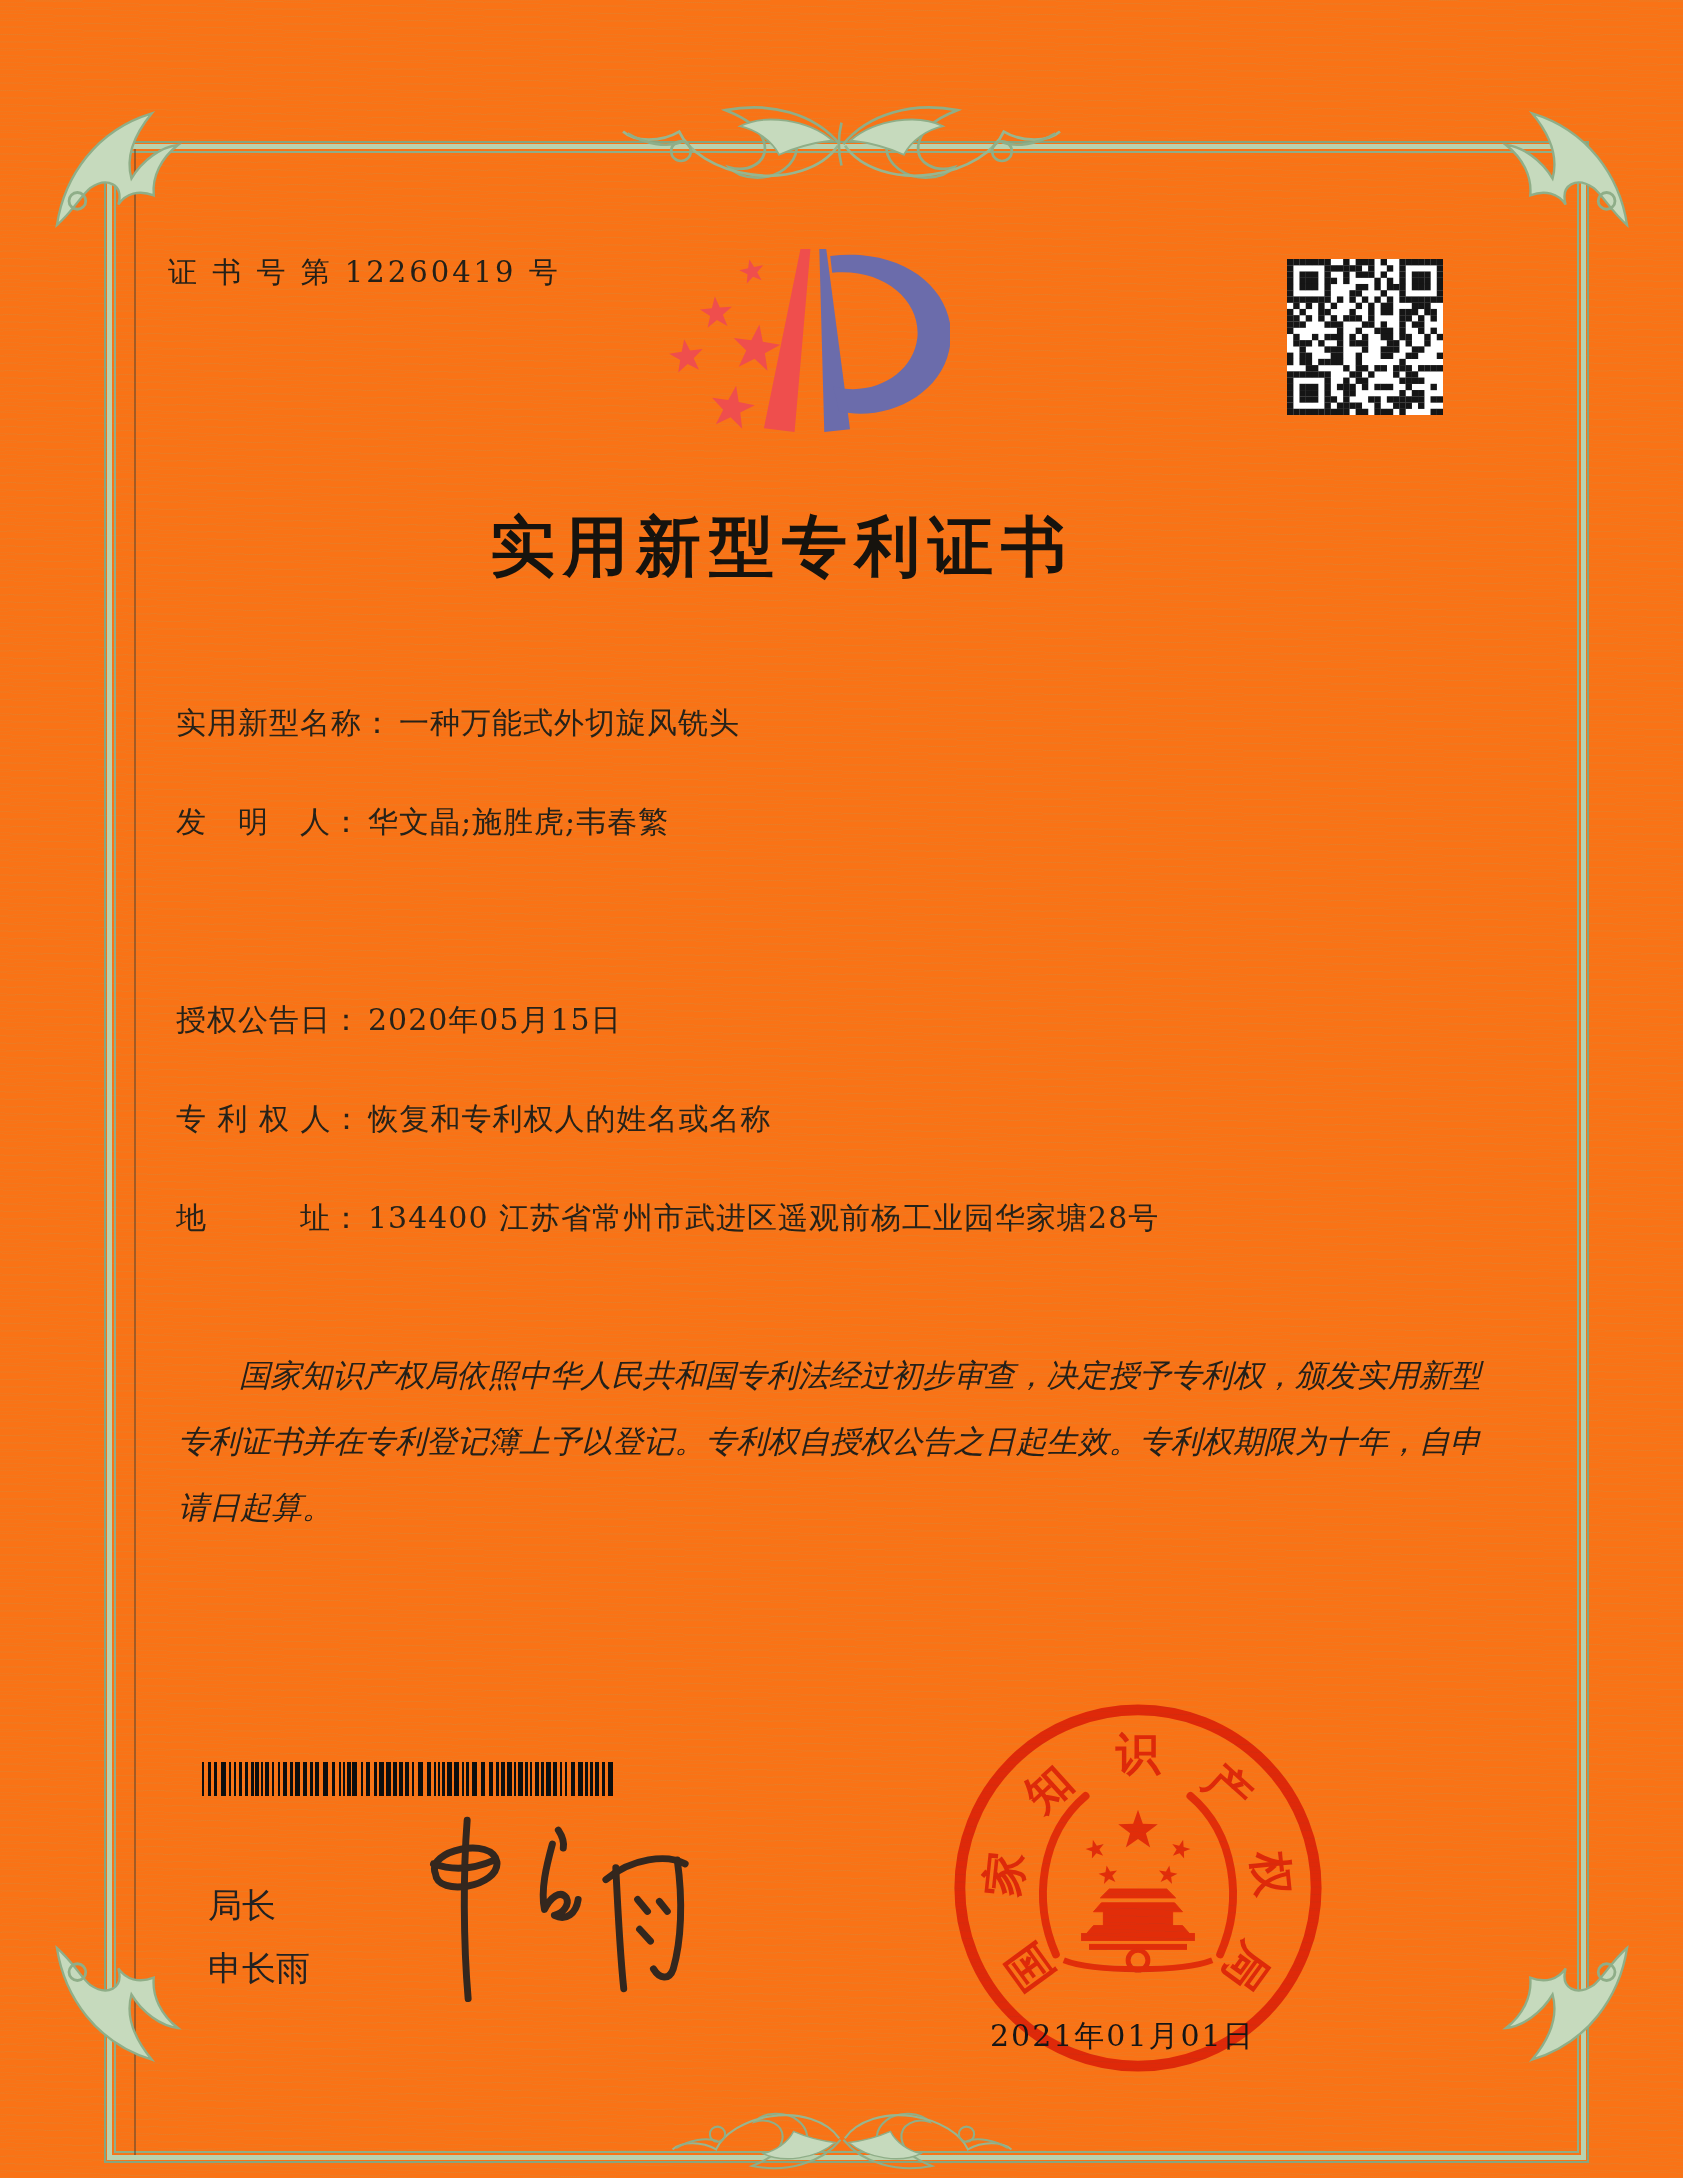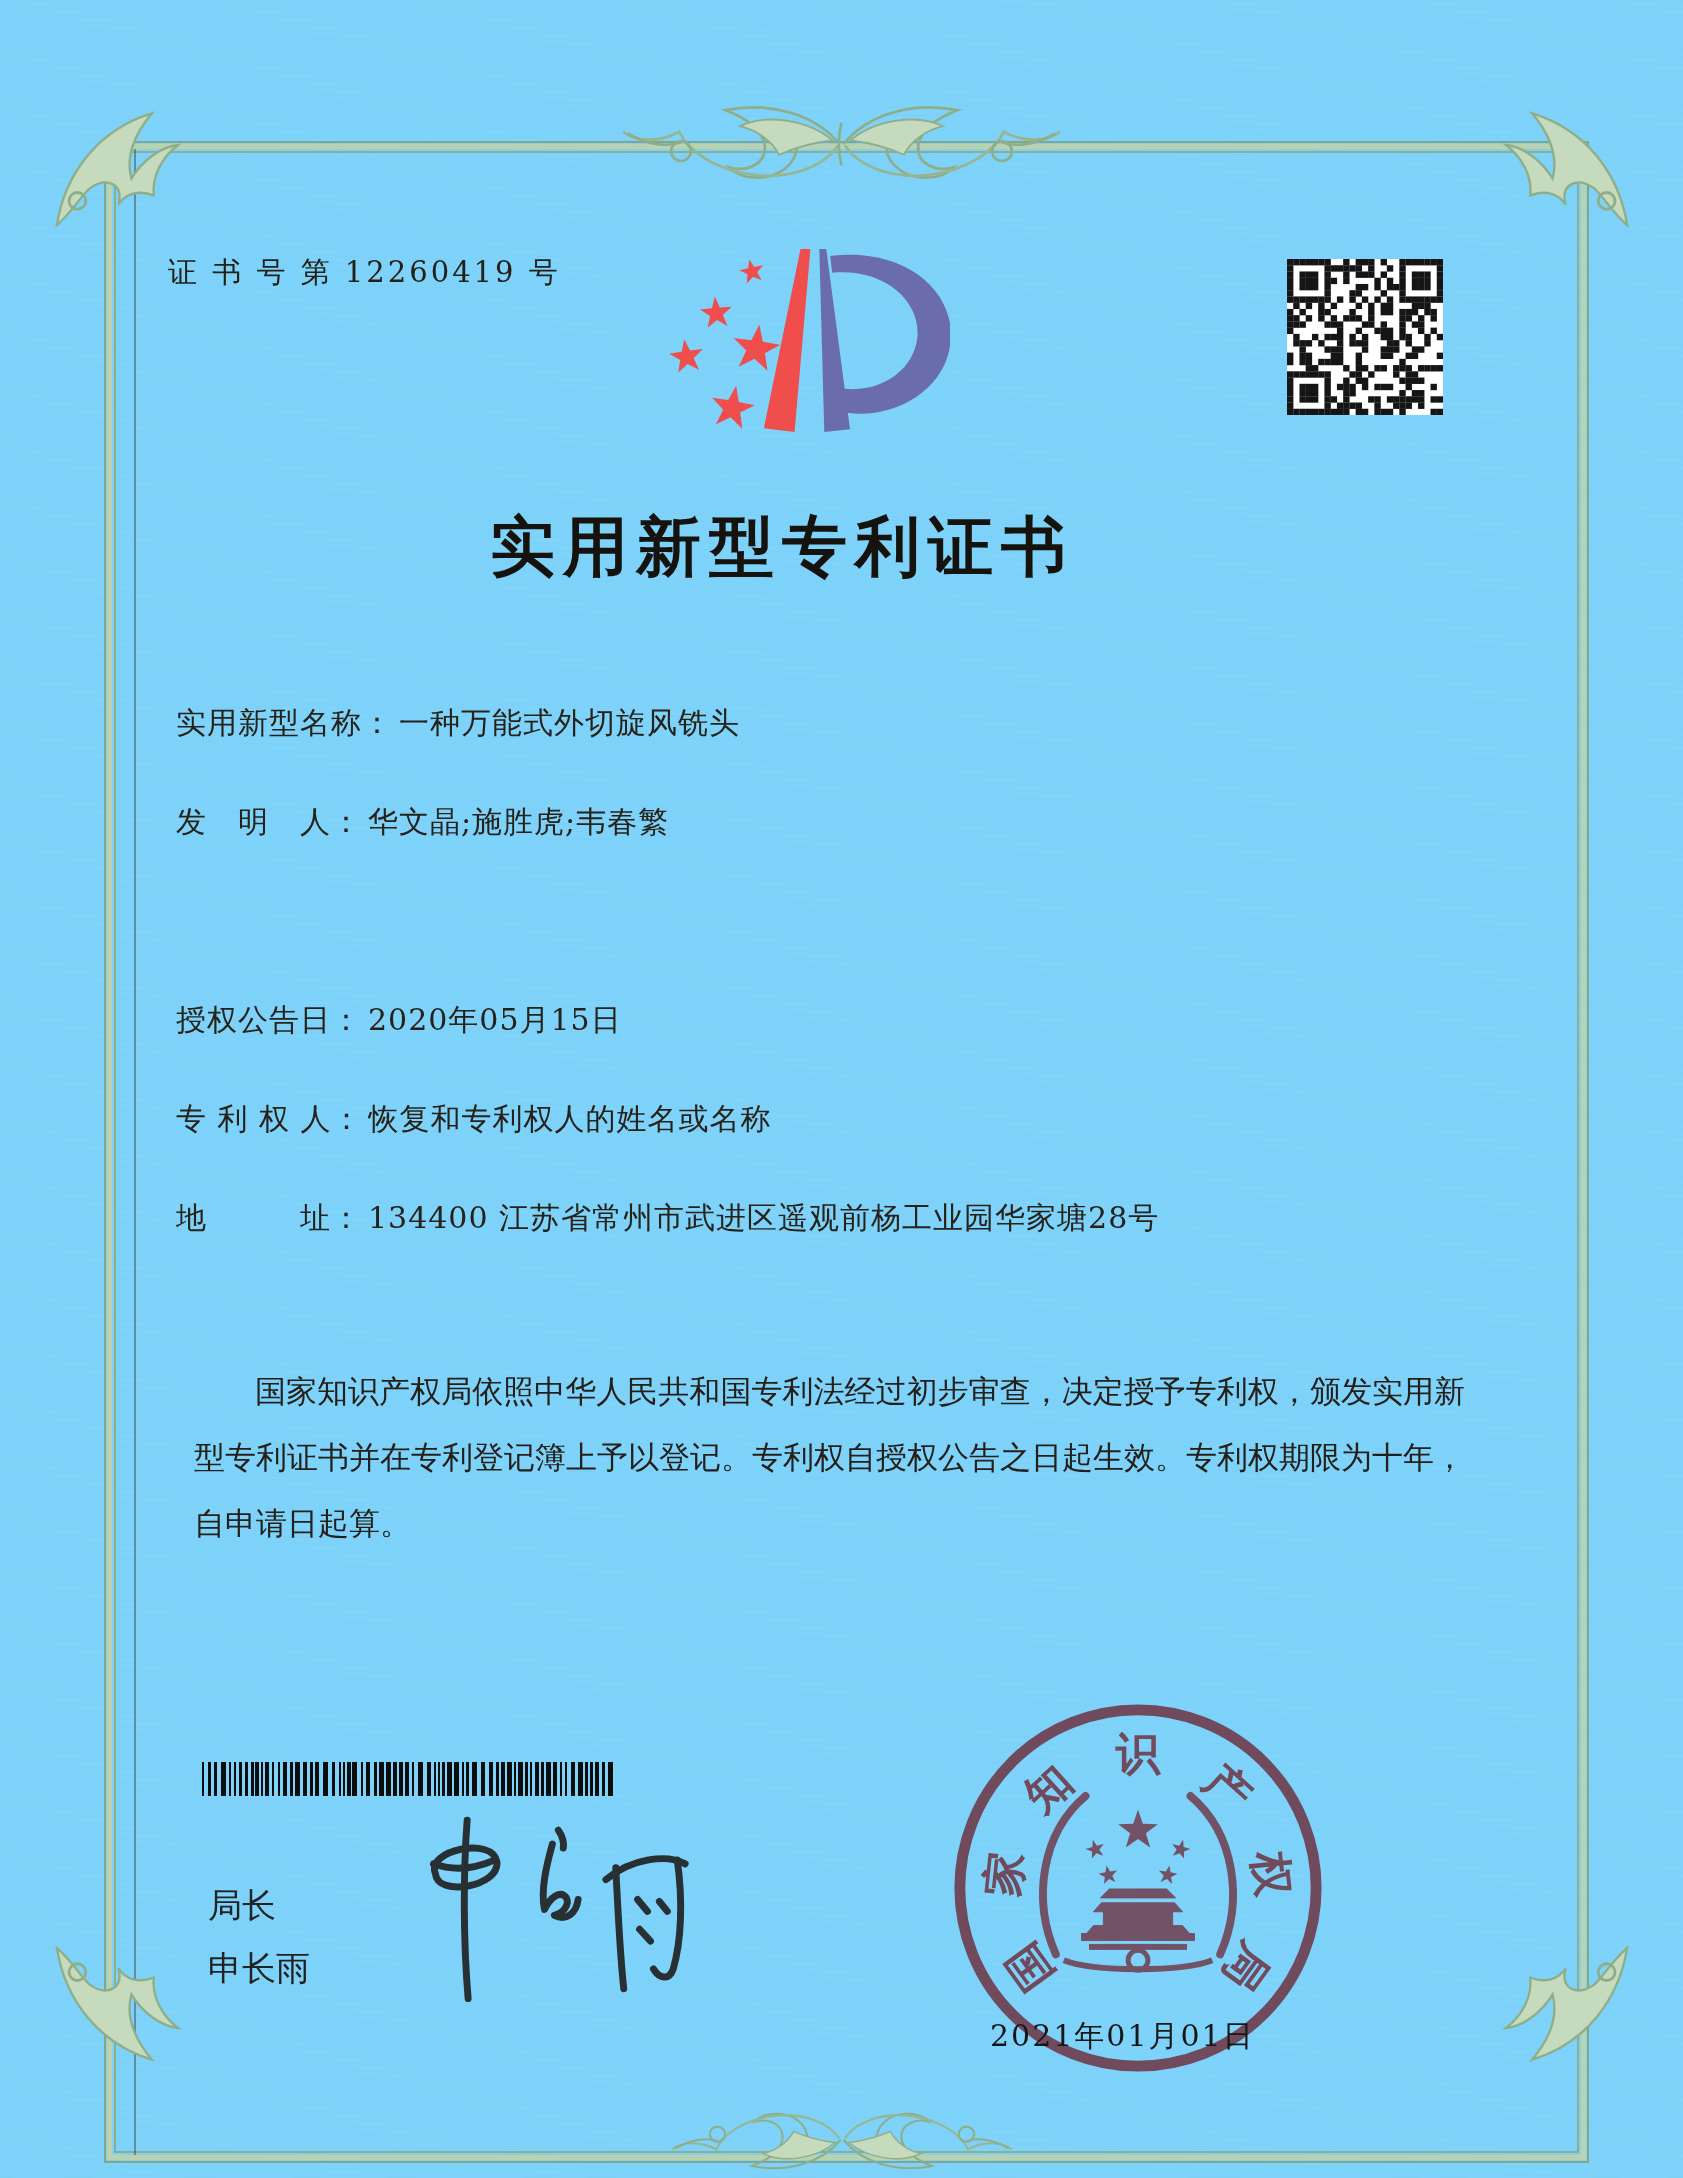--- a/index.html
+++ b/index.html
@@ -1,18 +1,18 @@
 <!DOCTYPE html>
 <html><head>
 <meta charset="utf-8">
 <style>
   html,body{margin:0;padding:0;background:#e8e8e8;}
   .page{
     position:relative;width:1683px;height:2178px;margin:0 auto;
-    background:#7dd3fc;overflow:hidden;
+    background:#f97316;overflow:hidden;
     font-family:"DejaVu Serif","Liberation Serif",serif;color:#1d1b16;
   }
   
   .page::before{
     content:"";position:absolute;inset:0;z-index:0;pointer-events:none;
     background:
       repeating-linear-gradient(2deg, rgba(140,180,130,.07) 0 1px, transparent 1px 7px),
       repeating-linear-gradient(-2deg, rgba(140,180,130,.06) 0 1px, transparent 1px 8px);
   }
   
@@ -34,21 +34,21 @@
     position:absolute;left:0;top:503px;width:1564px;text-align:center;
     font-size:65px;font-weight:700;letter-spacing:8px;color:#16130e;
   }
   
   .field-row{position:absolute;left:176px;width:1327px;font-size:30px;white-space:nowrap;color:#262219;}
   .flabel{letter-spacing:1px;}
   .fvalue{margin-left:6px;letter-spacing:1px;}
   .pair2{position:absolute;left:641px;top:0;}
   
   .paras{position:absolute;left:178px;top:1342px;width:1303px;font-size:31px;line-height:66px;text-align:justify;color:#242019;}
-  .paras p{margin:16px;text-indent:61px;}
+  .paras p{margin:0;text-indent:61px;font-style:italic;}
   
   .barcode{position:absolute;left:202px;top:1762px;width:420px;height:34px;}
   .barcode i{position:absolute;top:0;bottom:0;background:#0d0d0d;}
   .signer-title{position:absolute;left:208px;top:1883px;font-size:34px;font-family:"DejaVu Sans","Liberation Sans",sans-serif;color:#222;}
   .signer-name{position:absolute;left:208px;top:1946px;font-size:34px;font-family:"DejaVu Sans","Liberation Sans",sans-serif;color:#222;}
   .signature{position:absolute;left:376px;top:1800px;width:327px;height:203px;}
   .seal{position:absolute;left:945px;top:1695px;width:386px;height:386px;mix-blend-mode:multiply;opacity:.9;}
   #seal-text text{font:700 45px "DejaVu Serif","Liberation Serif",serif;fill:#e2484c;}
   .seal-date{position:absolute;left:990px;top:2016px;font-size:30px;letter-spacing:2px;color:#161616;z-index:5;}
   .footer{position:absolute;left:0;top:2117px;width:1505px;text-align:center;font-size:26px;letter-spacing:4px;color:#33302a;}

